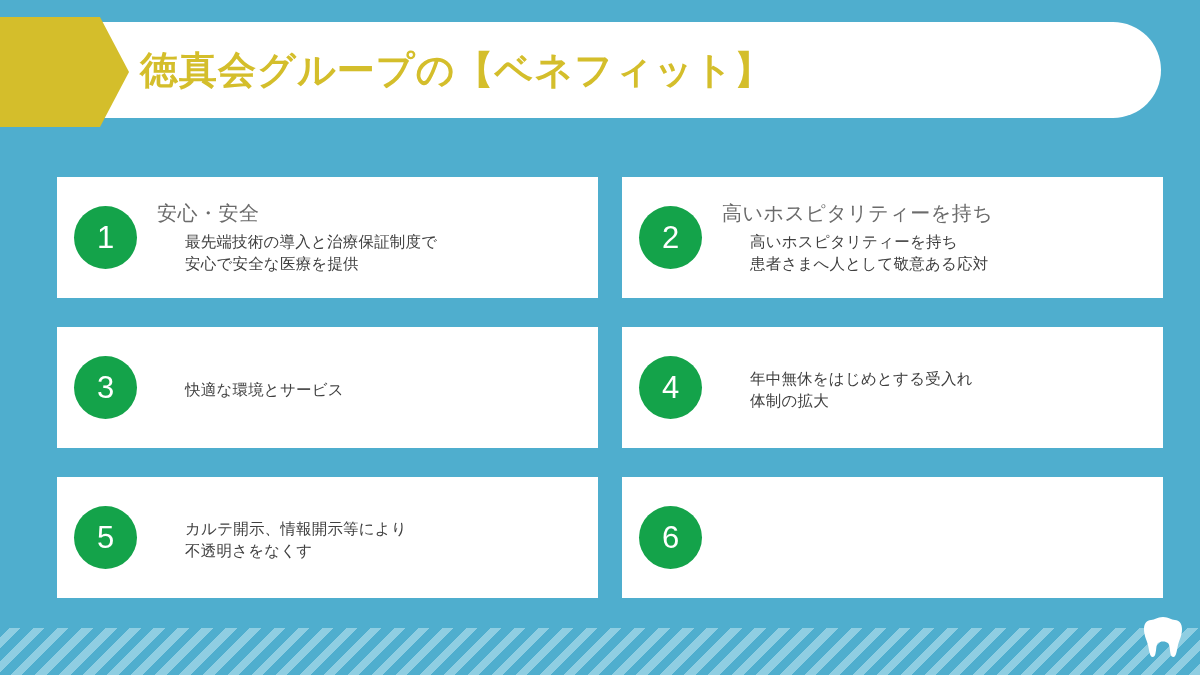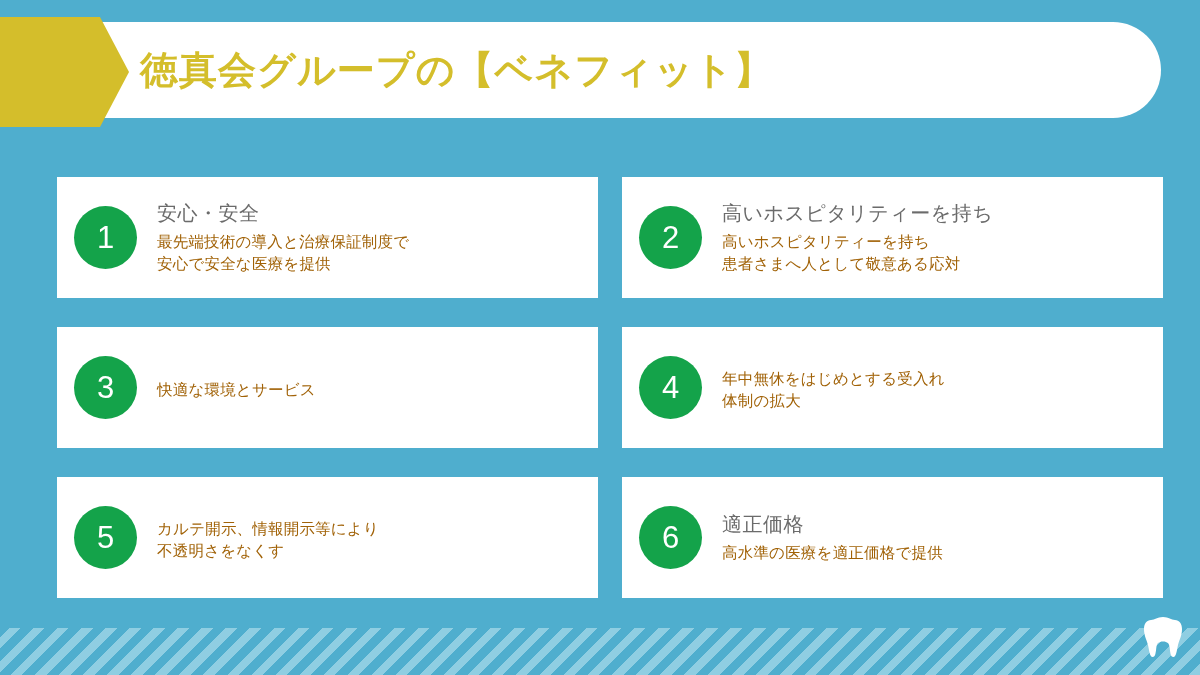--- a/index.html
+++ b/index.html
@@ -110,24 +110,25 @@
     font-weight: normal;
     color: #6B6B6B;
     line-height: 1.25;
     letter-spacing: 0.5px;
     white-space: nowrap;
   }
 
   .card-desc {
     margin-top: 5px;
     font-size: 15.5px;
-    color: #a16207;
+    color: #404040;
     line-height: 1.42;
     letter-spacing: 0.2px;
     white-space: pre-line;
+    margin-left: 28px;
   }
 
   
   .stripes {
     position: absolute;
     left: 0;
     bottom: 0;
     width: 1200px;
     height: 47px;
     background-image: repeating-linear-gradient(
@@ -195,24 +196,20 @@
     <div class="card">
       <div class="card-badge">5</div>
       <div class="card-body">
         <div class="card-desc">カルテ開示、情報開示等により
 不透明さをなくす</div>
       </div>
     </div>
 
     <div class="card">
       <div class="card-badge">6</div>
-      <div class="card-body">
-        <div class="card-title">適正価格</div>
-        <div class="card-desc">高水準の医療を適正価格で提供</div>
-      </div>
     </div>
 
   </div>
 
   <div class="stripes"></div>
 
   <div class="tooth-icon">
     <svg viewBox="0 0 40 48" xmlns="http://www.w3.org/2000/svg" aria-hidden="true">
       <path fill="#FFFFFF" d="M20 2C14 2 12 5 8 5 3.8 5 1 8.5 1 14c0 7 2.5 10 4 16 1.2 4.8 1.6 12 4.6 12 3 0 3.2-5 3.8-10 .4-3.4 2-5.6 6.6-5.6s6.2 2.2 6.6 5.6c.6 5 .8 10 3.8 10 3 0 3.4-7.2 4.6-12 1.5-6 4-9 4-16 0-5.5-2.8-9-7-9-4 0-6-3-12-3z"></path>
     </svg>

